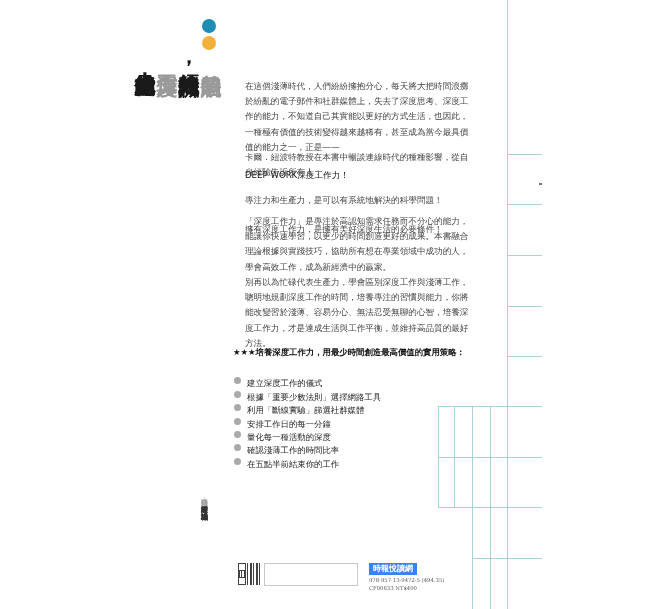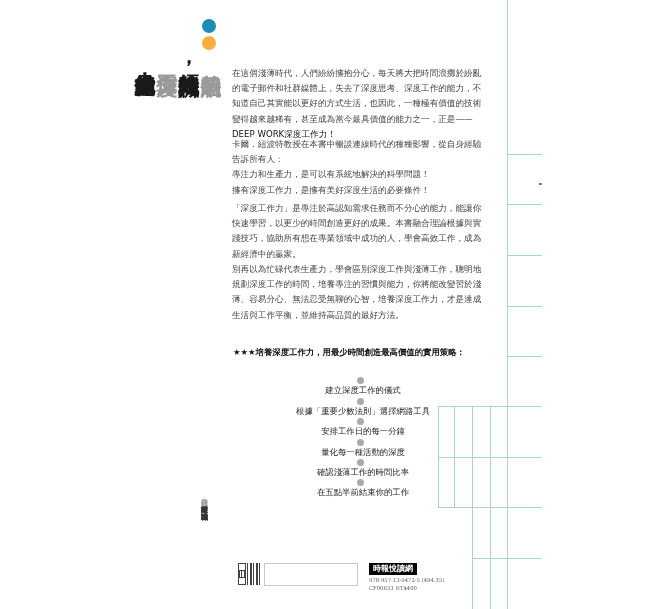--- a/index.html
+++ b/index.html
@@ -13,49 +13,49 @@
     .vtitle {
       position: absolute; writing-mode: vertical-rl;
       font-weight: bold; font-size: 21px; line-height: 24px;
       letter-spacing: 0px;
     }
     .body-text {
       position: absolute; left: 232px; width: 250px;
       font-family: "DejaVu Serif", serif; font-size: 8.6px; line-height: 15.2px;
       color: #444;
     }
-    .body-text p { margin: 0; }
+    .body-text p { margin: 13px; }
     .bold-line { font-family: "DejaVu Sans", sans-serif; font-weight: normal; color: #111; }
     .strategy {
       position: absolute; left: 233px; top: 346px; width: 260px;
       font-size: 8.4px; line-height: 13.4px; color: #222;
     }
     .strategy .head { font-weight: bold; color: #111; margin-bottom: 18px; }
-    .strategy .item { display: flex; align-items: center; flex-direction: column; }
+    .strategy .item { display: flex; align-items: flex-start; }
     .bullet { width: 7px; height: 7px; border-radius: 50%; background: #aaaaaa; margin-right: 6px; margin-left: 1px; flex: none; }
     .line-v { position: absolute; width: 1px; background: #a9d3db; }
     .line-h { position: absolute; height: 1px; background: #a9d3db; }
     .spine-cat {
       position: absolute; left: 199px; top: 493px; writing-mode: vertical-rl;
       font-size: 7px; line-height: 9px; color: #999;
     }
     .spine-cat b { color: #333; }
     .qr { position: absolute; left: 238px; top: 563px; width: 22px; height: 22px;
       background:
         repeating-linear-gradient(90deg, #222 0 2px, #fff 2px 3px, #222 3px 4px, #fff 4px 6px),
         #fff;
       opacity: .85;
     }
     .qr::before, .qr::after {
       content: ""; position: absolute; width: 6px; height: 6px; border: 1.5px solid #222; background: #fff;
     }
     .qr::before { left: 0; top: 0; }
     .qr::after { left: 0; bottom: 0; }
     .barcode-box { position: absolute; left: 264px; top: 563px; width: 92px; height: 21px; border: 1px solid #c8c8c8; background: #fff; }
-    .publisher { position: absolute; left: 369px; top: 563px; background: #000000; color: #fff;
+    .publisher { position: absolute; left: 369px; top: 563px; background: #3b82f6; color: #fff;
       font-weight: bold; font-size: 8px; padding: 1px 4px; line-height: 10px; }
     .isbn { position: absolute; left: 369px; top: 576px; font-family: "DejaVu Serif", serif; font-size: 5.3px; line-height: 8px; color: #555; white-space: nowrap; }
     .spine-mark { position: absolute; left: 539px; top: 183px; width: 3px; height: 2px; background: #777; }
   </style>
 </head>
 <body>
 
 <div class="dot" style="left:202px;top:19px;width:14px;height:14px;background:#1d8db3;"></div>
 <div class="dot" style="left:202px;top:36px;width:14px;height:14px;background:#f3b13c;"></div>
 
@@ -85,20 +85,24 @@
 
 <div class="strategy">
   <div class="head">★★★培養深度工作力，用最少時間創造最高價值的實用策略：</div>
   <div class="item">
       <span class="bullet"></span>
       <span>建立深度工作的儀式</span>
     </div>
   <div class="item">
       <span class="bullet"></span>
       <span>根據「重要少數法則」選擇網路工具</span>
+    </div>
+  <div class="item">
+      <span class="bullet"></span>
+      <span>利用「斷線實驗」篩選社群媒體</span>
     </div>
   <div class="item">
       <span class="bullet"></span>
       <span>安排工作日的每一分鐘</span>
     </div>
   <div class="item">
       <span class="bullet"></span>
       <span>量化每一種活動的深度</span>
     </div>
   <div class="item">

